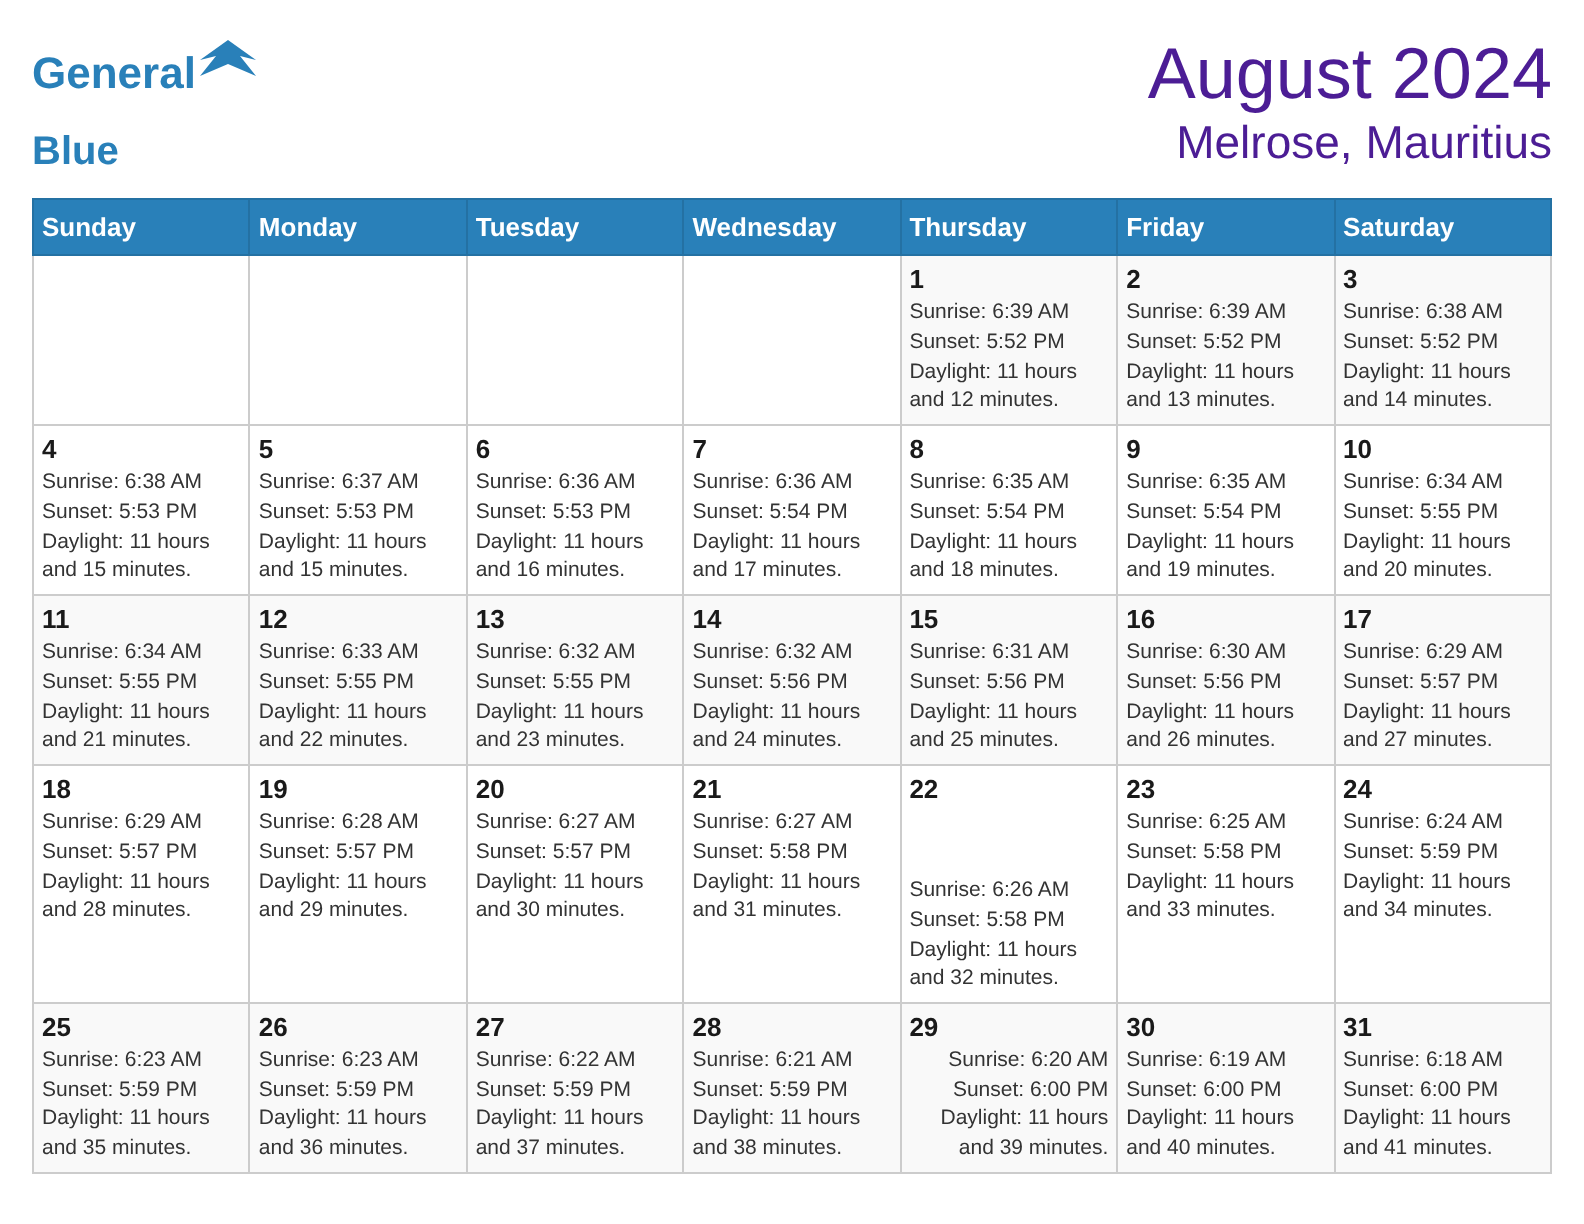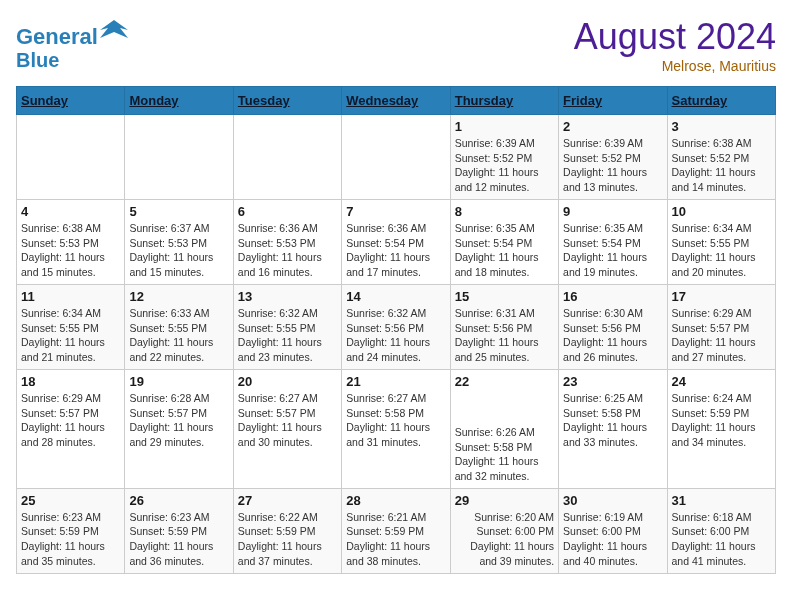--- a/index.html
+++ b/index.html
@@ -37,37 +37,36 @@
     }
     .month-title {
       text-align: right;
     }
     .month-title h1 {
       font-size: 36px;
       font-weight: normal;
       color: #4c1d95;
     }
     .month-title h2 {
-      font-size: 14px;
-      color: #a16207;
+      font-size: 23px;
+      color: #4c1d95;
       font-weight: normal;
     }
     table {
       width: 100%;
       border-collapse: collapse;
       font-size: 11px;
     }
     thead th {
       background-color: #2980b9;
-      color: #0f172a;
+      color: #ffffff;
       padding: 6px 4px;
       text-align: left;
       font-size: 13px;
       border: 1px solid #2471a3;
-      text-decoration: underline;
     }
     tbody td {
       border: 1px solid #ccc;
       vertical-align: top;
       padding: 4px;
       width: calc(100% / 7);
       min-height: 80px;
       background: #fff;
     }
     tbody tr:nth-child(odd) td {
@@ -96,21 +95,21 @@
 <div class="header">
   <div class="logo">
     <div>
       <div style="display:flex;align-items:center;">
         <div class="logo-text">
           <span>General</span><svg class="logo-icon" viewBox="0 0 28 28">
               <polygon points="14,4 28,14 20,12 28,22 14,16 0,22 8,12 0,14" fill="#2980b9"></polygon>
             </svg>
         </div>
       </div>
-      <div class="logo-text" style="color:#2980b9;font-size:20px;">Blue</div>
+      <div class="logo-text" style="color:#2980b9;font-size:20px;margin-top:16px;">Blue</div>
     </div>
   </div>
   <div class="month-title">
     <h1>August 2024</h1>
     <h2>Melrose, Mauritius</h2>
   </div>
 </div>
 
 <table>
   <thead>

